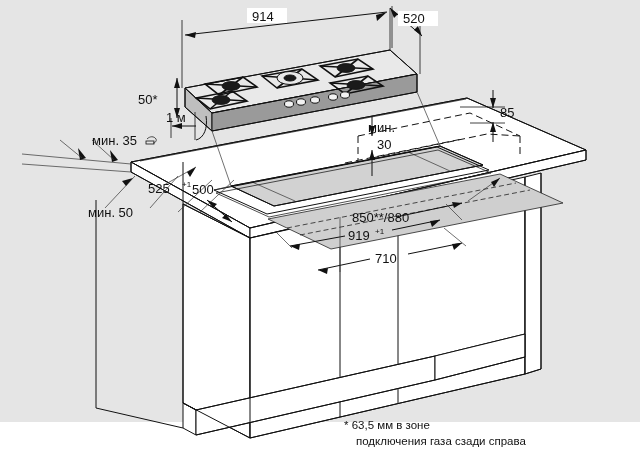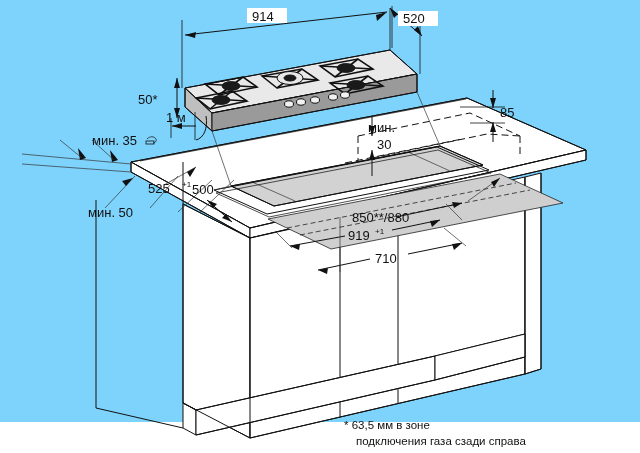--- a/index.html
+++ b/index.html
@@ -1,18 +1,18 @@
 <!DOCTYPE html>
 <html><head>
 <meta charset="utf-8">
 <style>
   html,body{margin:0;padding:0;background:#ffffff;}
   body{width:640px;height:453px;overflow:hidden;
        font-family:"Liberation Sans","DejaVu Sans",sans-serif;}
-  #diagram-root{position:relative;width:640px;height:422px;background:#7dd3fc;}
+  #diagram-root{position:relative;width:640px;height:422px;background:#e5e5e5;}
   svg{display:block;}
   .dimtext{font-family:"Liberation Sans","DejaVu Sans",sans-serif;
            font-size:13px;fill:#111;}
   .dimtext-sup{font-size:8px;fill:#111;}
   .note{font-family:"Liberation Sans","DejaVu Sans",sans-serif;
         font-size:11.5px;fill:#111;}
   .ln{stroke:#111;fill:none;stroke-width:1;}
   .ln-thin{stroke:#222;fill:none;stroke-width:0.8;}
   .ln-hair{stroke:#333;fill:none;stroke-width:0.7;}
   .dash{stroke:#111;fill:none;stroke-width:1;stroke-dasharray:7 4;}

